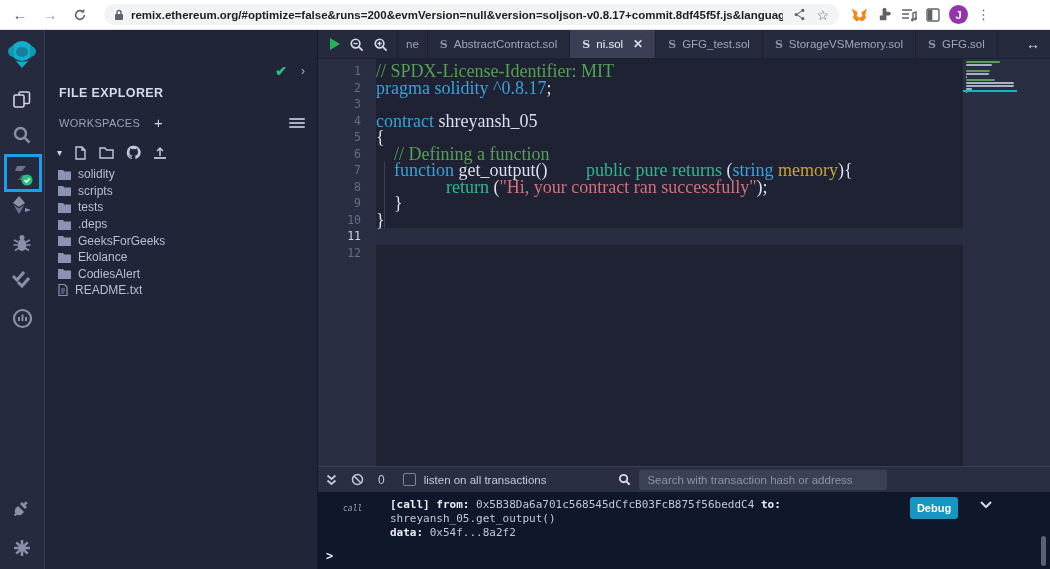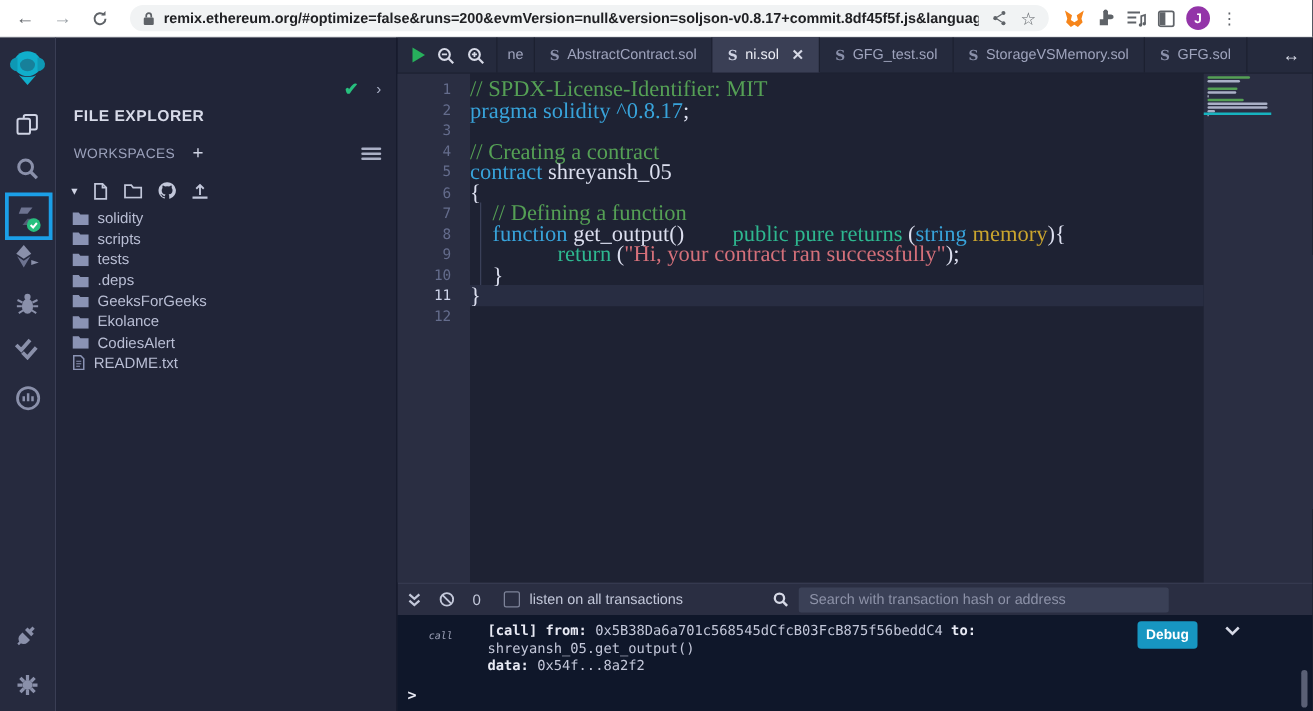--- a/index.html
+++ b/index.html
@@ -90,21 +90,21 @@
 
   
   .terminal { height:103px; flex:none; display:flex; flex-direction:column; }
   .term-bar { height:26px; background:#2a2e42; border-top:1px solid #3a3e54; display:flex;
     align-items:center; padding-left:8px; flex:none; color:#c3c8da; }
   .term-bar .tb-ic { margin-right:14px; display:flex; align-items:center; }
   .tb-count { font-size:12px; color:#c3c8da; margin-right:18px; }
   .tb-check { width:13px; height:13px; border:1px solid #7d8399; border-radius:2px; margin-right:8px; background:transparent; }
   .tb-listen { font-size:11.5px; color:#c3c8da; }
   .tb-search-ic { margin:0 8px 0 72px; }
-  .tb-input { width:296px; height:20px; background:#3a4056; border:none; border-radius:2px;
+  .tb-input { width:248px; height:20px; background:#3a4056; border:none; border-radius:2px;
     color:#e4e6f1; font-size:11.5px; padding:0 8px; font-family:"Liberation Sans", sans-serif; }
   .tb-input::placeholder { color:#8d92a8; }
   .term-body { flex:1; background:#0f172a; position:relative;
     font-family:"DejaVu Sans Mono", monospace; color:#c3c7d9; }
   .log-tag { position:absolute; left:25px; top:12px; font-size:8px; font-style:italic; color:#9da2b8; }
   .log-text { position:absolute; left:72px; top:6px; right:120px; font-size:11px; line-height:14px; }
   .log-text b { color:#e8eaf4; }
   .debug-btn { position:absolute; right:92px; top:5px; width:48px; height:22px; background:#1796c1;
     color:#fff; font-size:11px; font-weight:bold; border:none; border-radius:3px;
     font-family:"Liberation Sans", sans-serif; }
@@ -400,21 +400,20 @@
           <div class="ln">10</div>
           <div class="ln cur">11</div>
           <div class="ln">12</div>
         </div>
       <div class="codearea" id="codearea">
         <div class="cur-line"></div>
         <div class="indent-guide"></div>
       <div class="codeline"><span class="tok-c">// SPDX-License-Identifier: MIT</span></div>
           <div class="codeline"><span class="tok-k">pragma solidity ^0.8.17</span><span class="tok-p">;</span></div>
           <div class="codeline"></div>
-          <div class="codeline"><span class="tok-c">// Creating a contract</span></div>
           <div class="codeline"><span class="tok-k">contract </span><span class="tok-p">shreyansh_05</span></div>
           <div class="codeline"><span class="tok-p">{</span></div>
           <div class="codeline"><span class="tok-p">    </span><span class="tok-c">// Defining a function</span></div>
           <div class="codeline"><span class="tok-p">    </span><span class="tok-k">function </span><span class="tok-p">get_output() </span><span class="tok-g">public pure returns </span><span class="tok-p">(</span><span class="tok-k">string </span><span class="tok-y">memory</span><span class="tok-p">){</span></div>
           <div class="codeline"><span class="tok-p">        </span><span class="tok-g">return </span><span class="tok-p">(</span><span class="tok-s">"Hi, your contract ran successfully"</span><span class="tok-p">);</span></div>
           <div class="codeline"><span class="tok-p">    }</span></div>
           <div class="codeline"><span class="tok-p">}</span></div>
           <div class="codeline"></div>
         </div>
       <div class="rightstrip">

